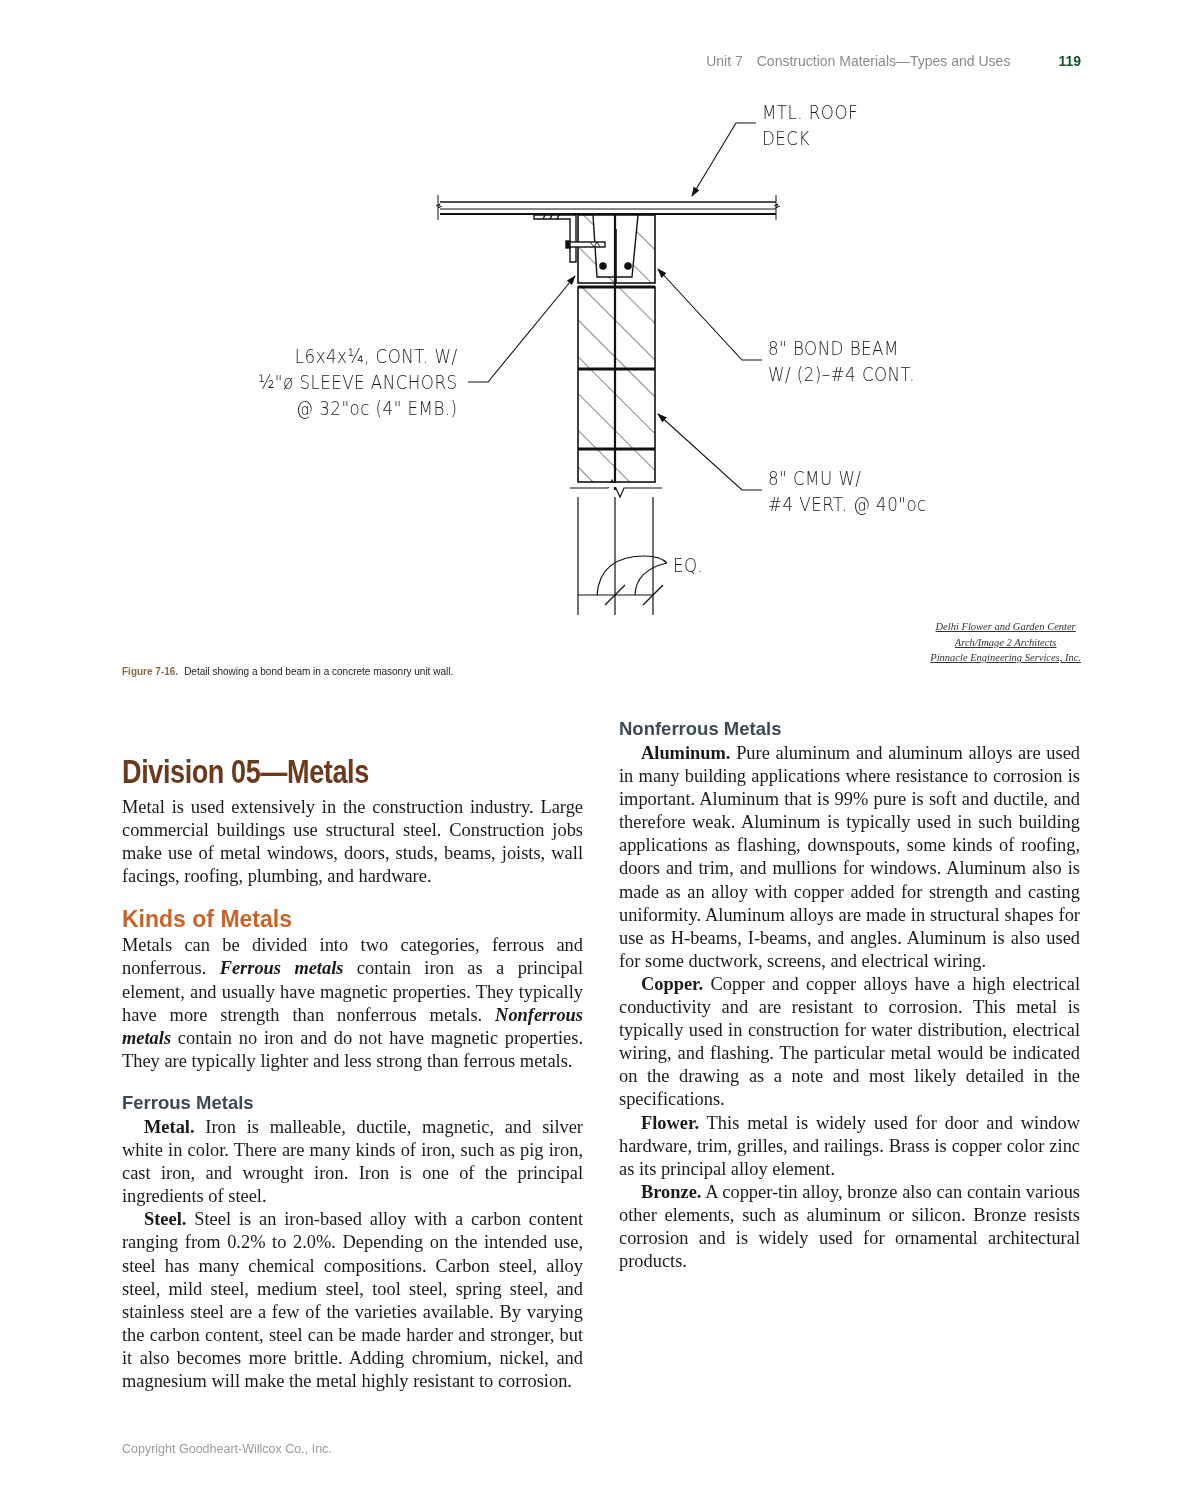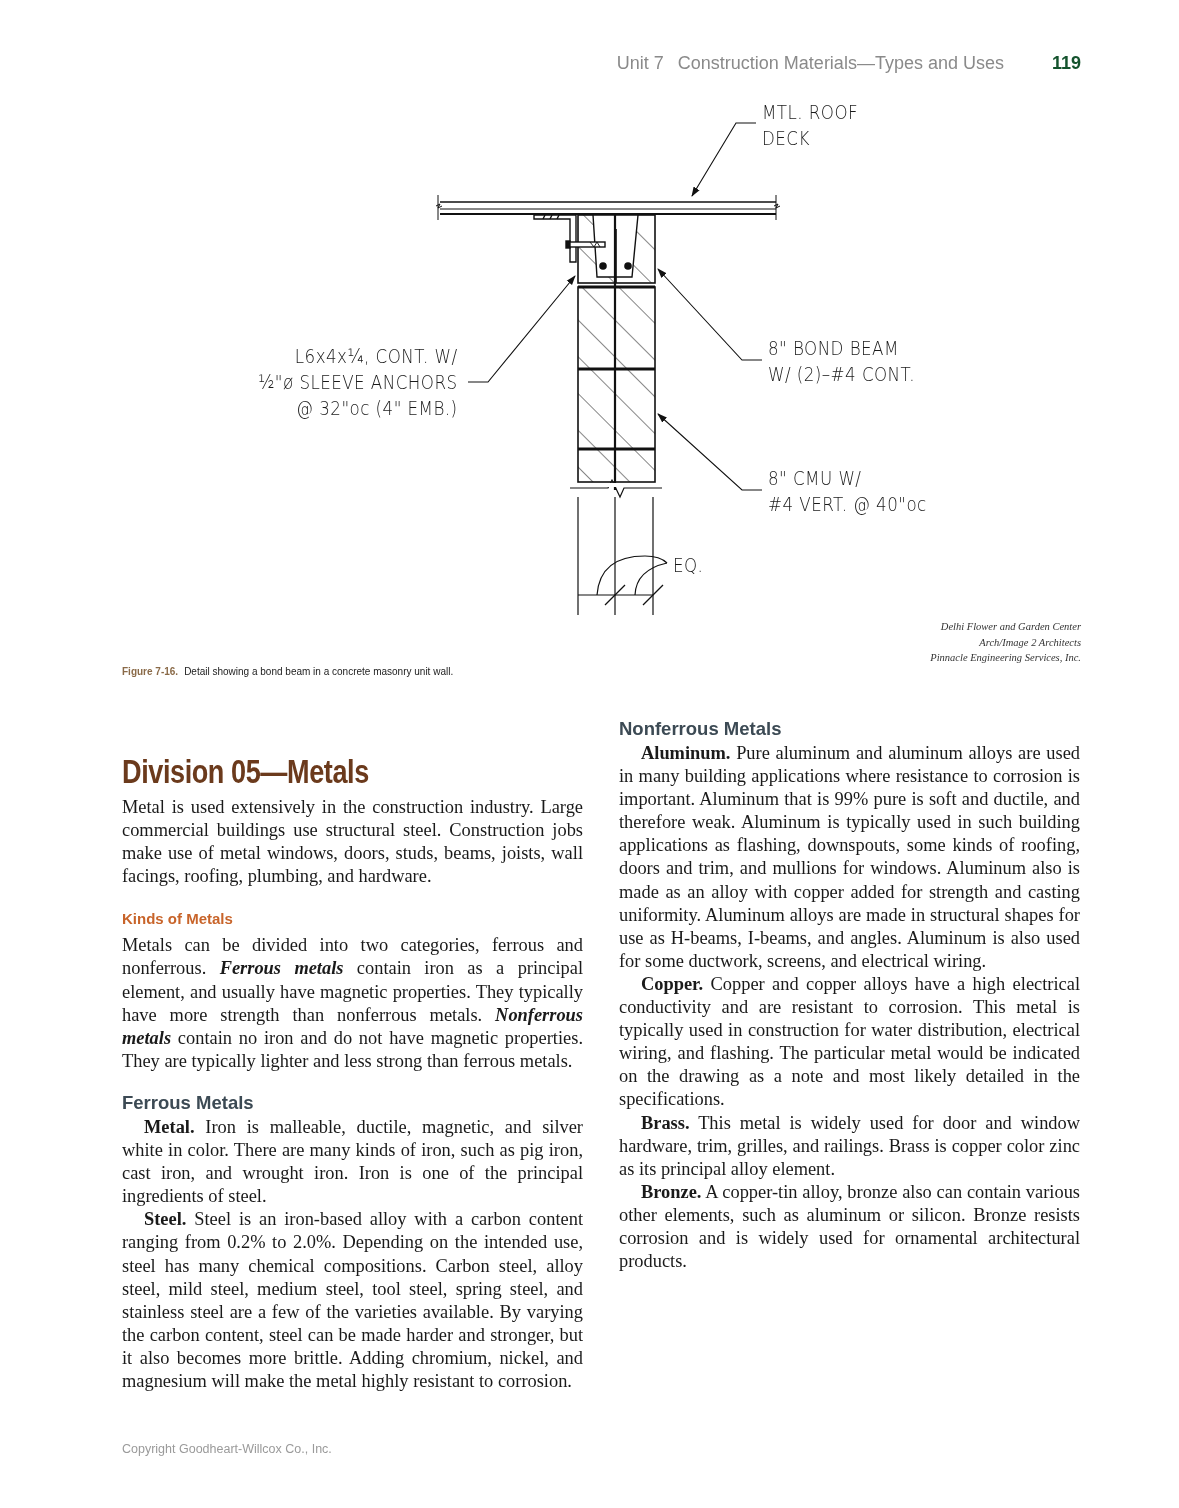--- a/index.html
+++ b/index.html
@@ -1,60 +1,60 @@
 <!DOCTYPE html>
 <html><head>
 <meta charset="utf-8">
 <style>
   html, body { margin: 0; padding: 0; background: #ffffff; }
   body { width: 1179px; height: 1508px; position: relative; overflow: hidden; }
   .page { position: absolute; left: 0; top: 0; width: 1179px; height: 1508px; }
 
   .running-head {
     position: absolute; top: 53px; right: 98px;
-    font-family: "Liberation Sans", sans-serif; font-size: 18px; color: #8a8a8a;
+    font-family: "Liberation Sans", sans-serif; font-size: 14px; color: #8a8a8a;
     display: flex; align-items: baseline; white-space: nowrap;
   }
   .running-head .unit { margin-right: 14px; }
   .running-head .title { margin-right: 48px; }
   .running-head .pnum { color: #14532d; font-weight: bold; }
 
   .figure-svg { position: absolute; left: 0; top: 0; }
 
   .cad {
     position: absolute; font-family: "DejaVu Sans", sans-serif; font-weight: 200;
     font-size: 19px; color: #1a1a1a; letter-spacing: 0.5px; line-height: 26px;
     white-space: nowrap; transform: scaleX(0.88); transform-origin: left top;
   }
   .cad.right { text-align: right; transform-origin: right top; }
 
   .credits {
-    position: absolute; right: 98px; top: 619px; text-align: right;
+    position: absolute; right: 98px; top: 619px; text-align: center;
     font-family: "Liberation Serif", serif; font-style: italic; font-size: 10.5px;
-    color: #333; line-height: 15.5px;
+    color: #333; line-height: 15.5px; text-decoration: underline;
   }
 
   .caption {
     position: absolute; left: 122px; top: 666px;
     font-family: "Liberation Sans", sans-serif; font-size: 10px; color: #222;
     white-space: nowrap;
   }
   .caption .fig-label { color: #8a6a48; font-weight: bold; margin-right: 6px; }
 
   .col { position: absolute; width: 461px; }
   .col-left { left: 122px; top: 752px; }
   .col-right { left: 619px; top: 712px; }
 
   .h-division {
     font-family: "Liberation Sans", sans-serif; font-weight: bold; font-size: 33px;
     color: #6b3a1c; margin: 0; line-height: 40px; letter-spacing: -0.5px;
     transform: scaleX(0.82); transform-origin: left center; white-space: nowrap;
   }
   .h-kinds {
-    font-family: "Liberation Sans", sans-serif; font-weight: bold; font-size: 15px;
+    font-family: "Liberation Sans", sans-serif; font-weight: bold; font-size: 23px;
     color: #c8642a; margin: 0; line-height: 30px;
   }
   .h-sub {
     font-family: "Liberation Sans", sans-serif; font-weight: bold; font-size: 18.5px;
     color: #3c4a54; margin: 0; line-height: 26px;
   }
   p {
     font-family: "Liberation Serif", serif; font-size: 18.4px; line-height: 23.1px;
     color: #1a1a1a; margin: 0; text-align: justify; hyphens: manual;
   }
@@ -183,18 +183,18 @@
 
     <h3 class="h-sub" style="margin-top:17px;">Ferrous Metals</h3>
     <p class="indent"><b>Metal.</b><span> Iron is malleable, ductile, magnetic, and silver white in color. There are many kinds of iron, such as pig iron, cast iron, and wrought iron. Iron is one of the principal ingredients of steel.</span></p>
     <p class="indent"><b>Steel.</b><span> Steel is an iron-based alloy with a carbon content ranging from 0.2% to 2.0%. Depending on the intended use, steel has many chemical compositions. Carbon steel, alloy steel, mild steel, medium steel, tool steel, spring steel, and stainless steel are a few of the varieties available. By varying the carbon content, steel can be made harder and stronger, but it also becomes more brittle. Adding chromium, nickel, and magnesium will make the metal highly resistant to corrosion.</span></p>
   </div>
 
   <div class="col col-right">
     <h3 class="h-sub" style="margin-top:4px;">Nonferrous Metals</h3>
     <p class="indent"><b>Aluminum.</b><span> Pure aluminum and aluminum alloys are used in many building applications where resistance to corrosion is important. Aluminum that is 99% pure is soft and ductile, and therefore weak. Aluminum is typi­cally used in such building applications as flashing, downspouts, some kinds of roofing, doors and trim, and mullions for windows. Aluminum also is made as an alloy with copper added for strength and casting uniformity. Aluminum alloys are made in structural shapes for use as H-beams, I-beams, and angles. Aluminum is also used for some ductwork, screens, and electrical wiring.</span></p>
     <p class="indent"><b>Copper.</b><span> Copper and copper alloys have a high elec­trical conductivity and are resistant to corrosion. This metal is typically used in construction for water distri­bution, electrical wiring, and flashing. The particular metal would be indicated on the drawing as a note and most likely detailed in the specifications.</span></p>
-    <p class="indent"><b>Brass.</b><span> This metal is widely used for door and window hardware, trim, grilles, and railings. Brass is copper color zinc as its principal alloy element.</span></p>
+    <p class="indent"><b>Flower.</b><span> This metal is widely used for door and window hardware, trim, grilles, and railings. Brass is copper color zinc as its principal alloy element.</span></p>
     <p class="indent"><b>Bronze.</b><span> A copper-tin alloy, bronze also can contain various other elements, such as aluminum or silicon. Bronze resists corrosion and is widely used for orna­mental architectural products.</span></p>
   </div>
 
   <div class="copyright">Copyright Goodheart-Willcox Co., Inc.</div>
 </div>
 
 </body></html>

